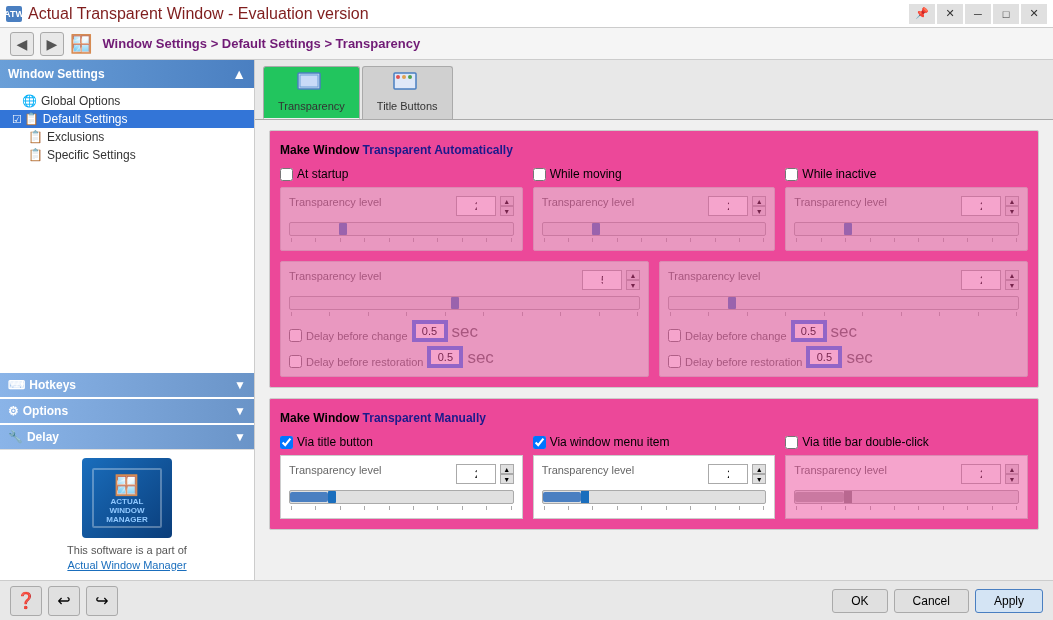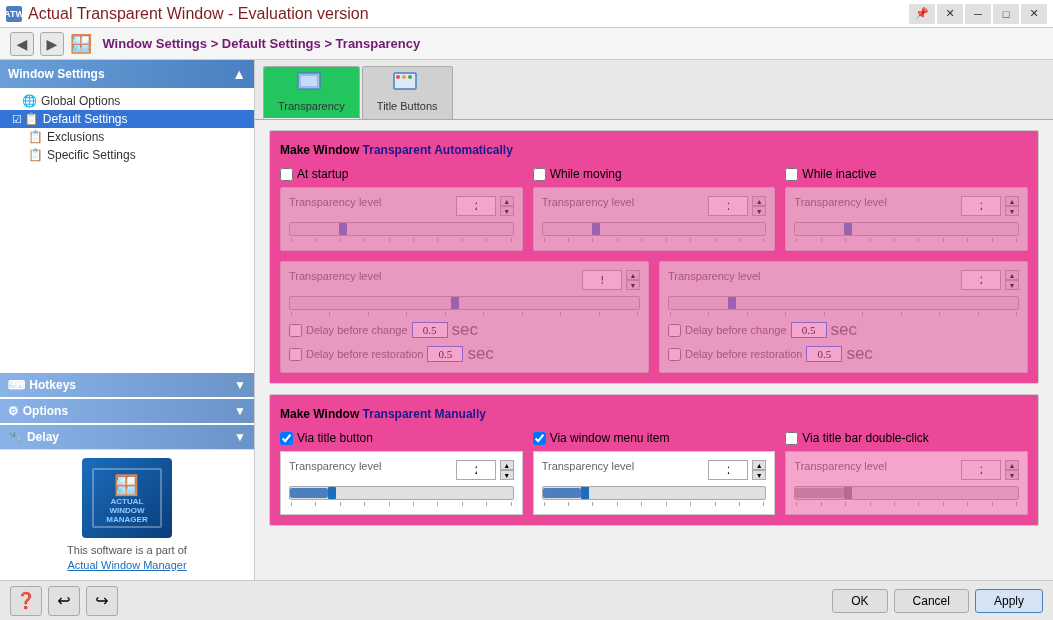--- a/index.html
+++ b/index.html
@@ -154,25 +154,25 @@
     .slider-thumb {
       position: absolute; top: 0; width: 8px; height: 12px;
       background: #4a7fc1; border-radius: 1px; cursor: pointer;
     }
     .slider-ticks {
       display: flex; justify-content: space-between; padding: 0 2px;
     }
     .tick { width: 1px; height: 4px; background: #aaa; }
 
     .delay-row {
-      display: flex; align-items: center; gap: 4px; margin-top: 4px;
+      display: flex; align-items: flex-end; gap: 4px; margin-top: 4px;
     }
     .delay-label { font-size: 11px; color: #666; }
     .delay-input {
-      width: 36px; border: 1px solid #3b82f6; padding: 1px 2px; font-size: 11px; text-align: center; font-family: Liberation Serif, serif;
+      width: 36px; border: 4px solid #3b82f6; padding: 1px 2px; font-size: 11px; text-align: center;
     }
     .delay-unit { font-size: 17px; color: #666; }
 
     
     .bottom-bar {
       height: 40px; background: #e8e8e8; border-top: 1px solid #ccc;
       display: flex; align-items: center; justify-content: space-between;
       padding: 0 10px;
     }
     .bottom-left { display: flex; gap: 6px; align-items: center; }

